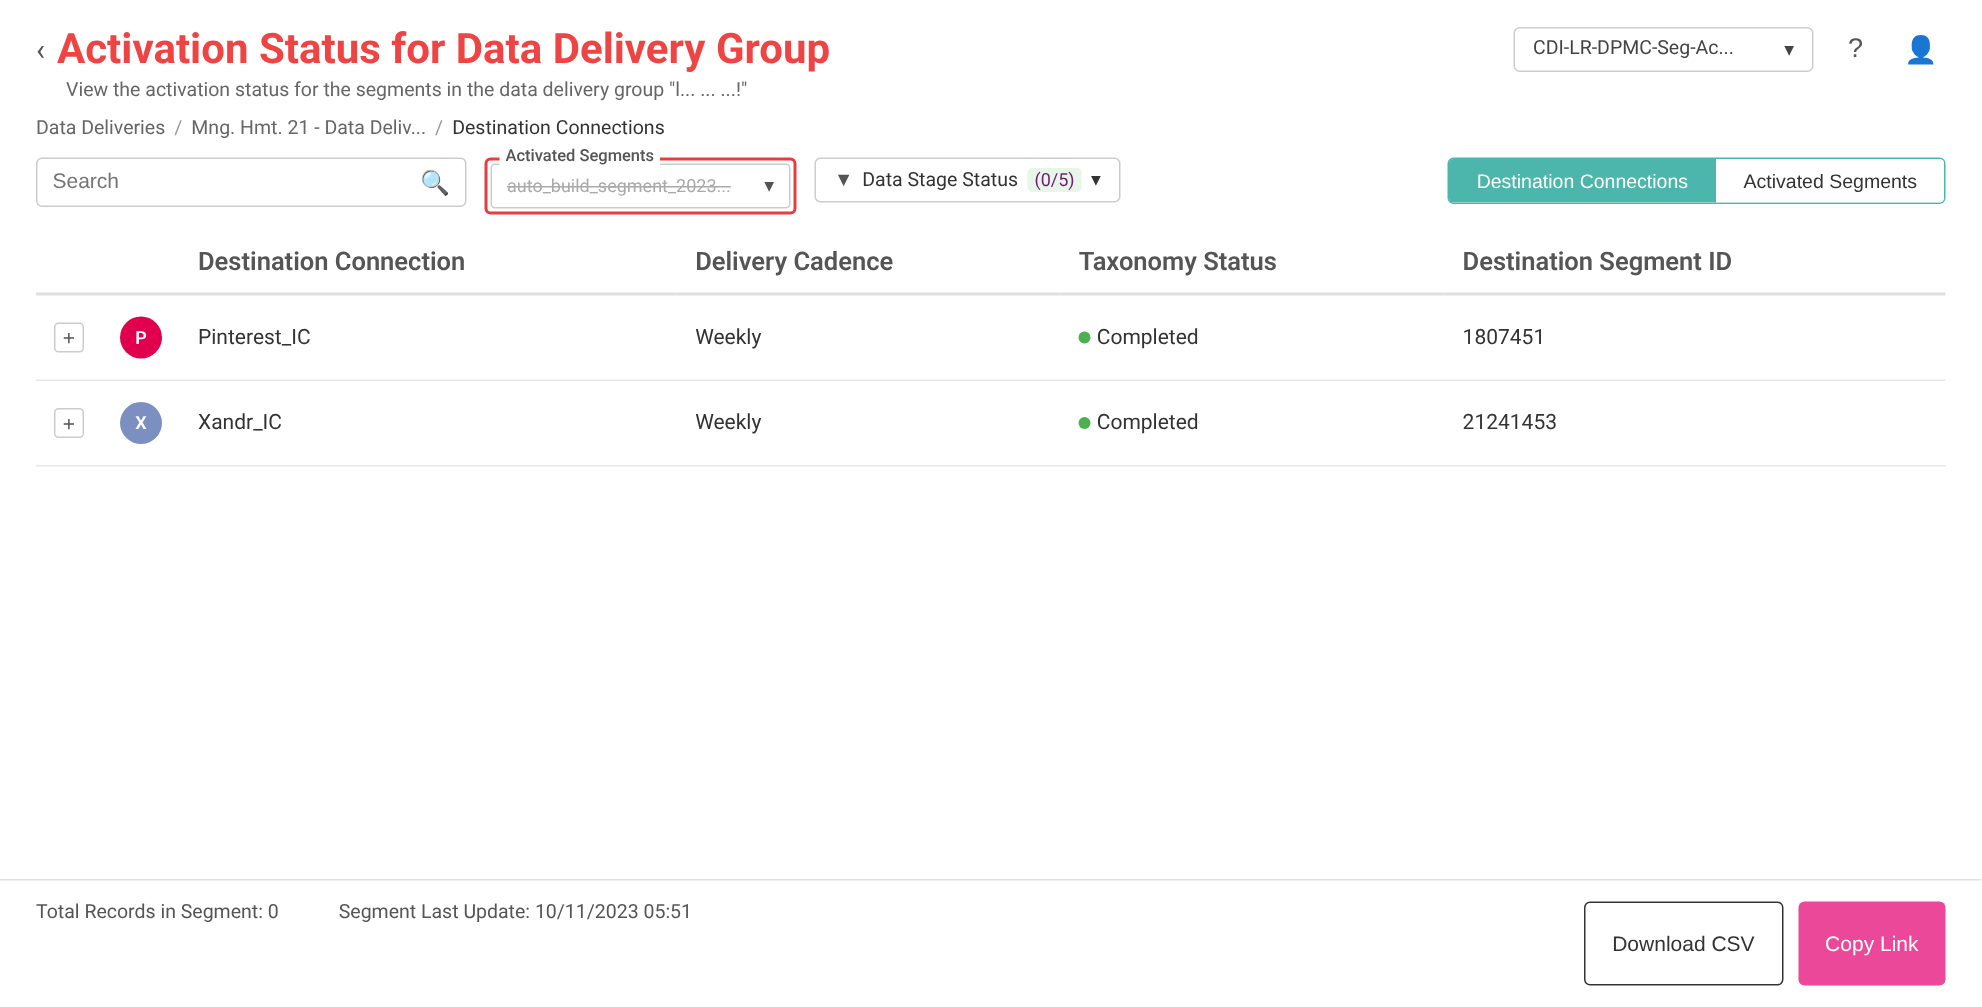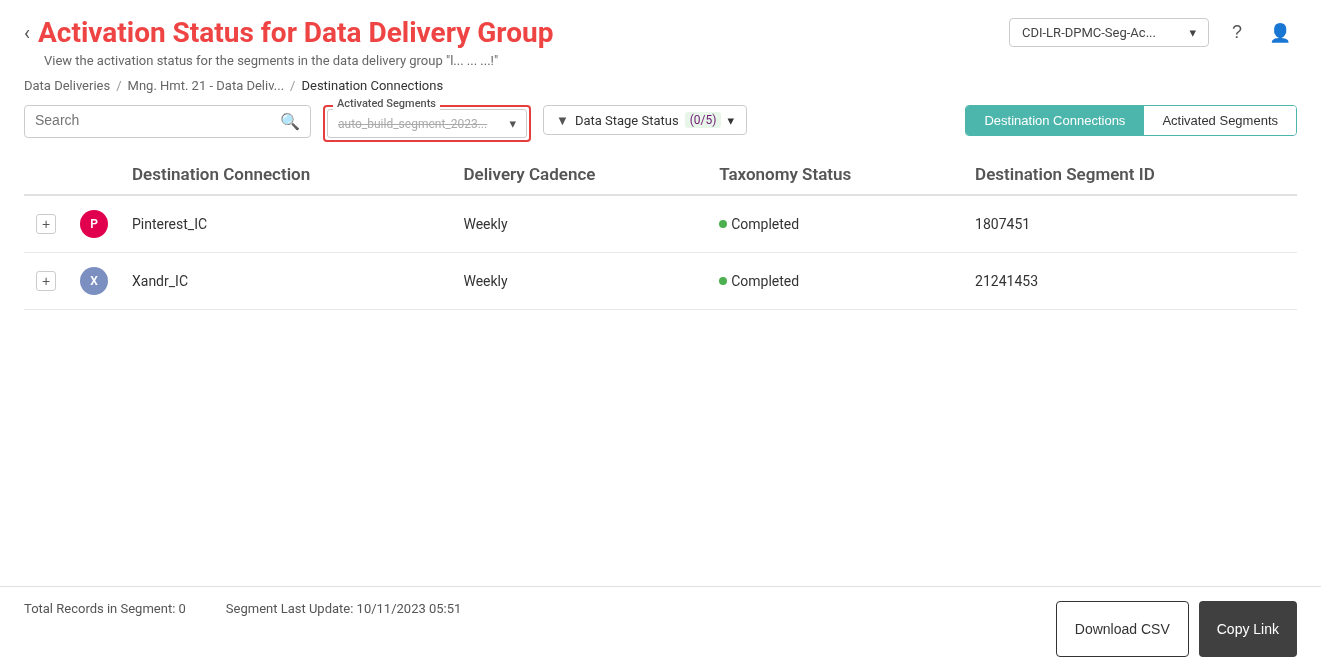--- a/index.html
+++ b/index.html
@@ -50,21 +50,21 @@
     .avatar { width: 28px; height: 28px; border-radius: 50%; background: #ccc; display: flex; align-items: center; justify-content: center; font-size: 12px; color: #fff; font-weight: 600; }
     .avatar.pinterest { background: #e0004d; }
     .avatar.xandr { background: #7b8fc0; }
     .status-dot { width: 8px; height: 8px; border-radius: 50%; background: #4caf50; display: inline-block; margin-right: 4px; }
     .status-cell { display: flex; align-items: center; }
 
     .footer { display: flex; align-items: flex-start; justify-content: space-between; padding: 14px 24px; border-top: 1px solid #e0e0e0; background: #fff; }
     .footer-info { display: flex; gap: 40px; font-size: 13px; color: #555; }
     .footer-actions { display: flex; gap: 10px; }
     .btn-download { padding: 8px 18px; border: 1px solid #333; border-radius: 4px; background: #fff; font-size: 14px; cursor: pointer; color: #333; }
-    .btn-copy { padding: 20px 18px; border: none; border-radius: 4px; background: #404040; font-size: 14px; cursor: pointer; color: #fff; font-weight: 500; }
+    .btn-copy { padding: 20px 18px; border: none; border-radius: 4px; background: #ec4899; font-size: 14px; cursor: pointer; color: #fff; font-weight: 500; }
   </style>
 </head>
 <body>
 
 <div class="header">
   <div class="title-row">
     <div class="title-left">
       <span class="back-arrow">‹</span>
       <h1 class="page-title">Activation Status for Data Delivery Group</h1>
     </div>

